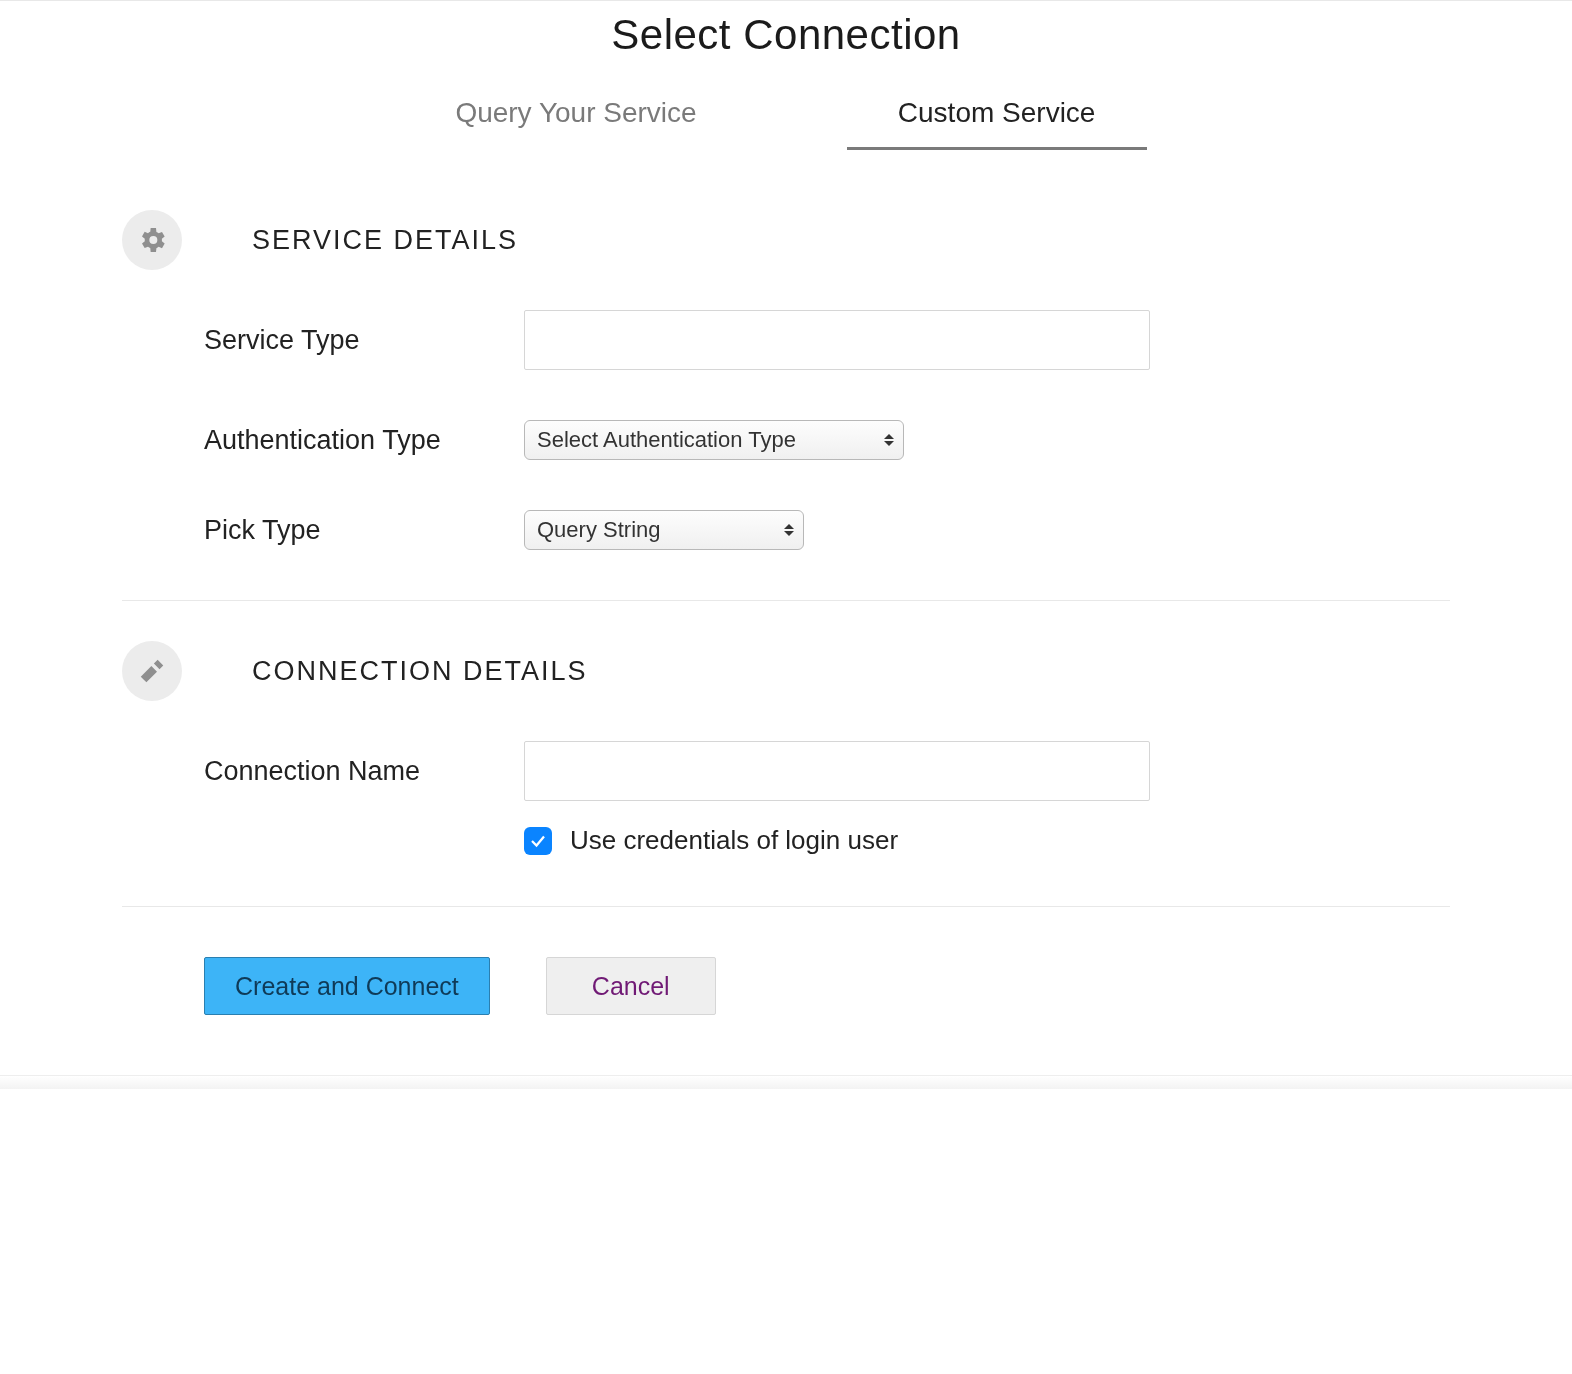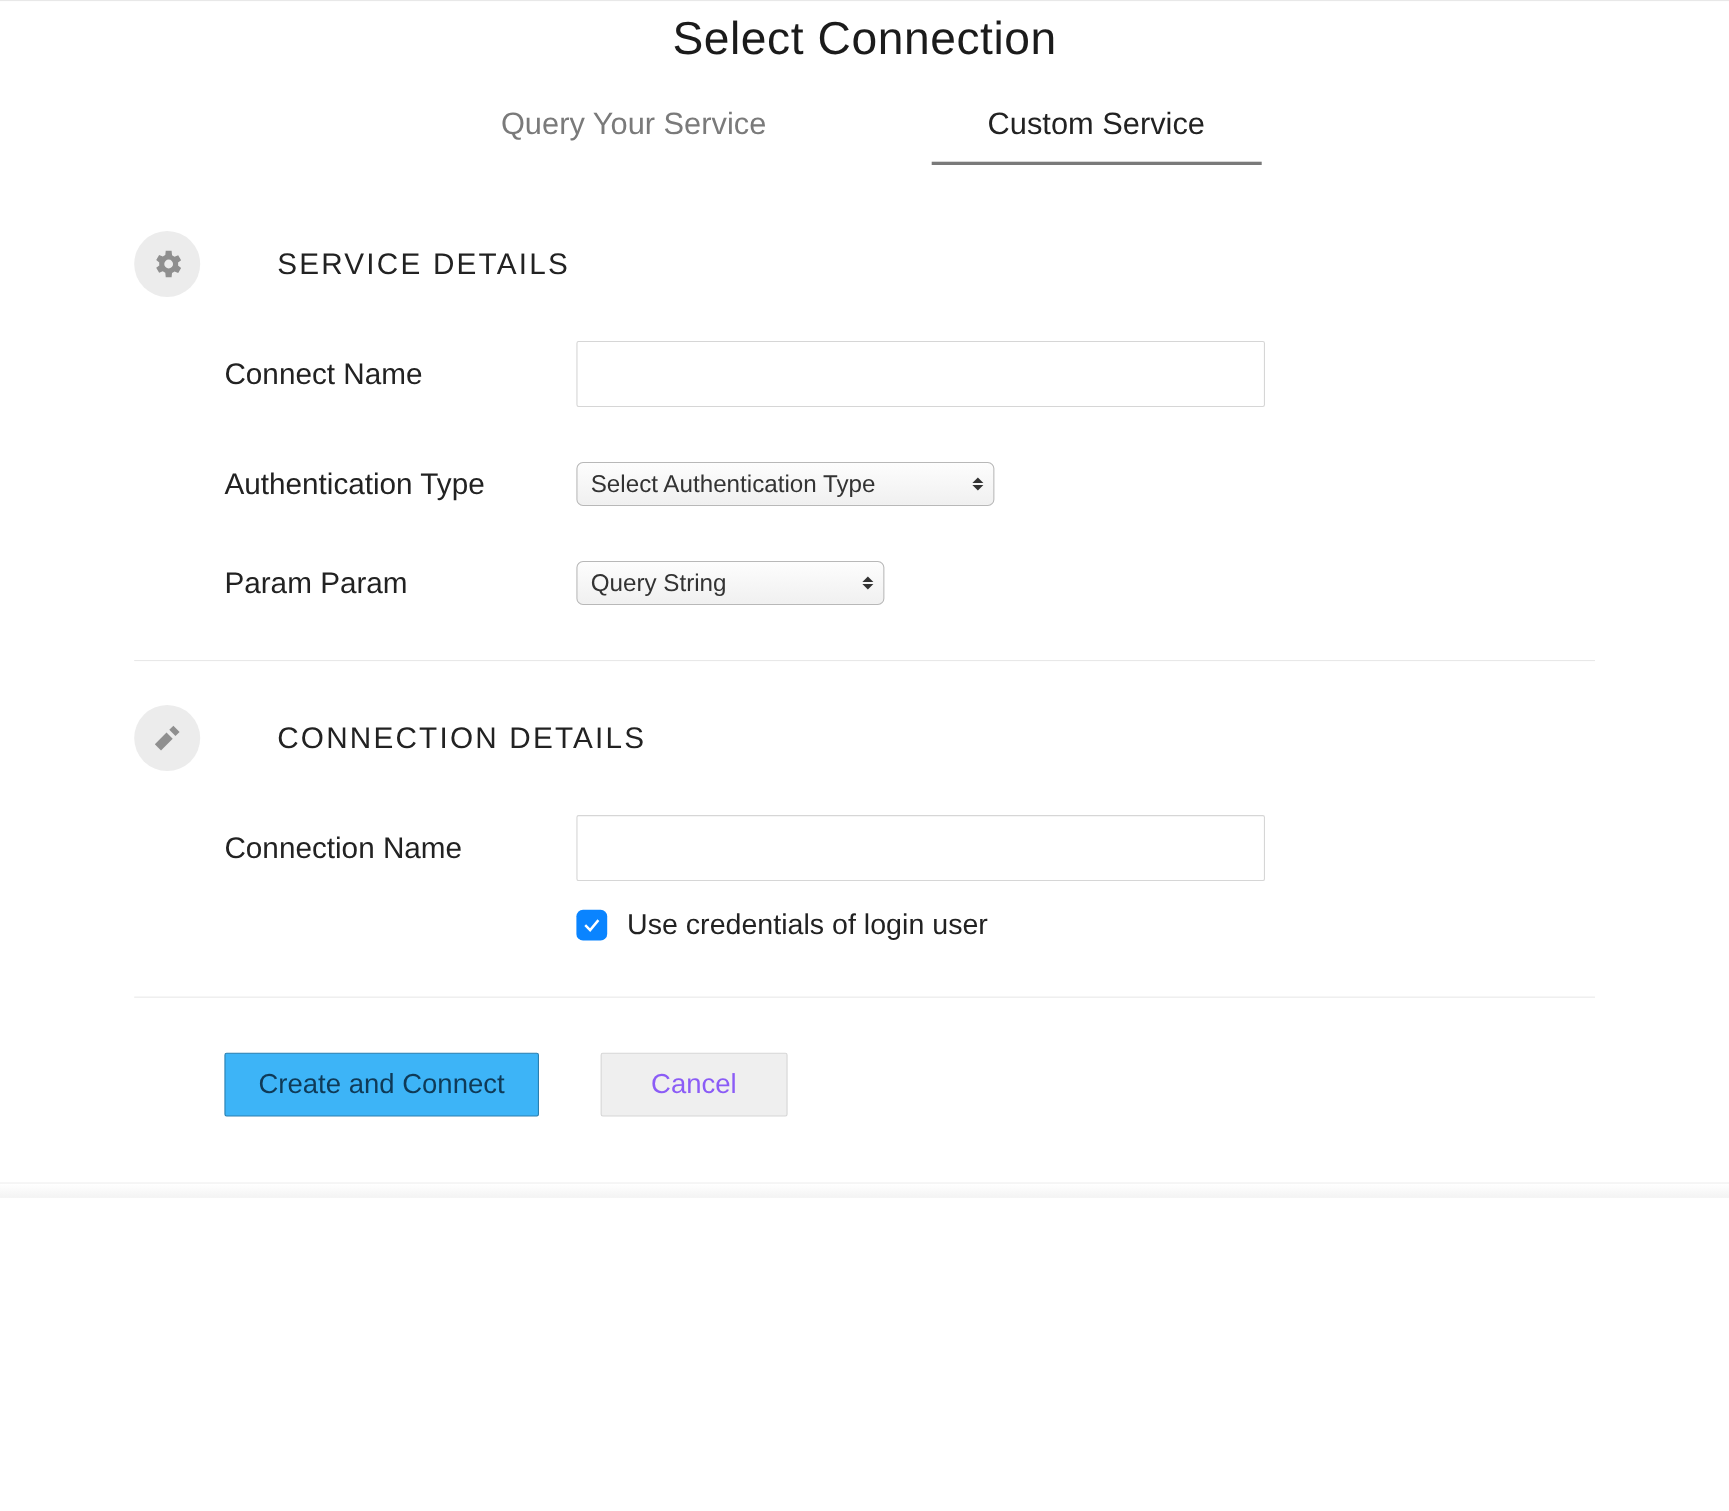--- a/index.html
+++ b/index.html
@@ -178,21 +178,21 @@
     font-weight: 300;
   }
   .btn-primary {
     background: #3db4f7;
     border: 1px solid #2a7fb0;
     color: #0f3a57;
   }
   .btn-secondary {
     background: #efefef;
     border: 1px solid #d6d6d6;
-    color: #8b5cf6;
+    color: #701a75;
   }
   .bottom-fade {
     position:relative;
     height: 14px;
     background: linear-gradient(#ffffff, #f3f3f3);
     border-top: 1px solid #eee;
   }
 </style>
 </head>
 <body>
@@ -210,39 +210,39 @@
     <div class="section-header">
       <div class="section-icon">
         <svg width="32" height="32" viewBox="0 0 24 24">
           <path d="M19.4 13a7.5 7.5 0 000-2l2.1-1.6-2-3.4-2.5 1a7.6 7.6 0 00-1.7-1L15 3h-4l-.3 2.9a7.6 7.6 0 00-1.7 1l-2.5-1-2 3.4L6.6 11a7.5 7.5 0 000 2l-2.1 1.6 2 3.4 2.5-1a7.6 7.6 0 001.7 1L11 21h4l.3-2.9a7.6 7.6 0 001.7-1l2.5 1 2-3.4zM13 15a3 3 0 110-6 3 3 0 010 6z"></path>
         </svg>
       </div>
       <div class="section-title">SERVICE DETAILS</div>
     </div>
 
     <div class="form-row">
-      <div class="form-label">Connect Name</div>
+      <div class="form-label">Service Type</div>
       <input class="text-input" type="text" value="" style="">
     </div>
 
     <div class="form-row">
       <div class="form-label">Authentication Type</div>
       <div class="select-wrap">
         <select class="select" style="width:380px">
           <option>Select Authentication Type</option>
         </select>
         <div class="select-arrows">
             <span class="up"></span>
             <span class="down"></span>
           </div>
       </div>
     </div>
 
     <div class="form-row">
-      <div class="form-label">Param Param</div>
+      <div class="form-label">Pick Type</div>
       <div class="select-wrap">
         <select class="select" style="width:280px">
           <option>Query String</option>
         </select>
         <div class="select-arrows">
             <span class="up"></span>
             <span class="down"></span>
           </div>
       </div>
     </div>

